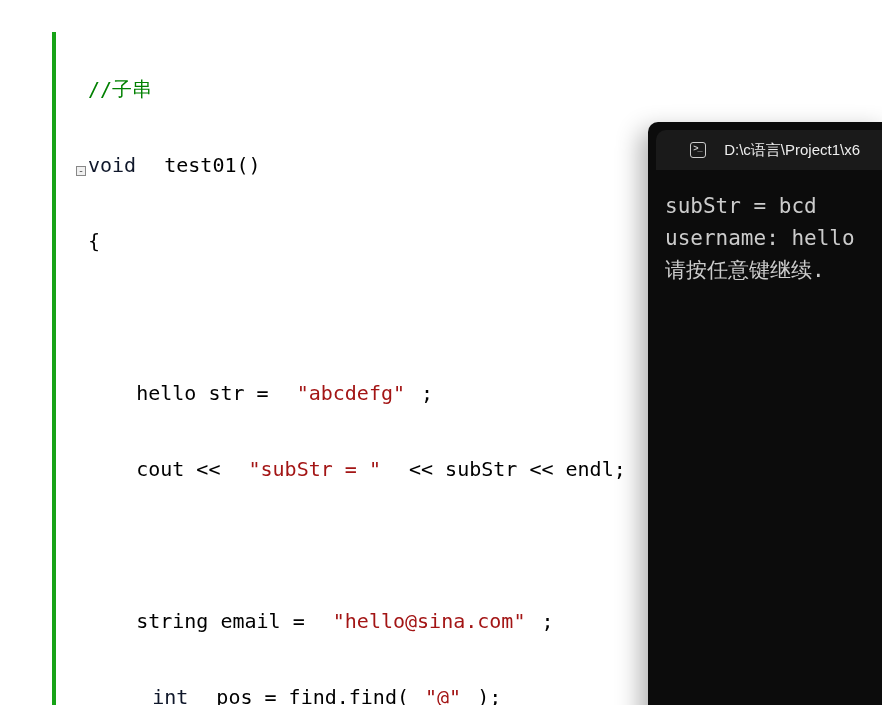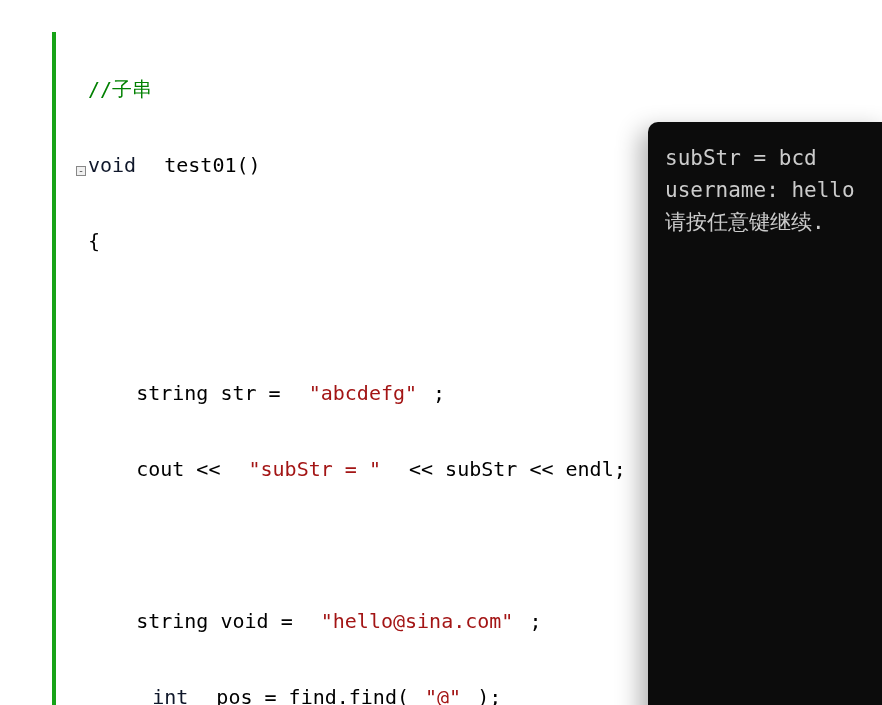--- a/index.html
+++ b/index.html
@@ -117,37 +117,41 @@
 </head>
 <body>
 
 <div class="editor">
   <div class="gutter"></div>
   <div class="code-area">
 <span class="line"><span class="comment">//子串</span></span>
 <span class="line"><span class="fold-icon">-</span><span class="kw">void</span><span> test01()</span></span>
 <span class="line"><span>{</span></span>
 <span class="line"></span>
-<span class="line"><span>    string str = </span><span class="str">"abcdefg"</span><span>;</span></span>
+<span class="line"><span>    hello str = </span><span class="str">"abcdefg"</span><span>;</span></span>
 <span class="line"><span>    cout &lt;&lt; </span><span class="str">"subStr = "</span><span> &lt;&lt; subStr &lt;&lt; endl;</span></span>
 <span class="line"></span>
-<span class="line"><span>    string void = </span><span class="str">"hello@sina.com"</span><span>;</span></span>
+<span class="line"><span>    string email = </span><span class="str">"hello@sina.com"</span><span>;</span></span>
 <span class="line"><span>    </span><span class="kw">int</span><span> pos = find.find(</span><span class="str">"@"</span><span>);</span></span>
 <span class="line"><span>    cout &lt;&lt; </span><span class="str">"username: "</span><span> &lt;&lt; username &lt;&lt; endl;</span></span>
 
 
 
 
 
 
 
 
 
 
 
   </div>
 </div>
 
 <div class="console">
+  <div class="console-titlebar">
+    <span class="console-icon"></span>
+    <span>D:\c语言\Project1\x6</span>
+  </div>
   <div class="console-body"><span>subStr = bcd</span>
 <span>username: hello</span>
 <span>请按任意键继续.</span></div>
 </div>
 
 </body></html>

